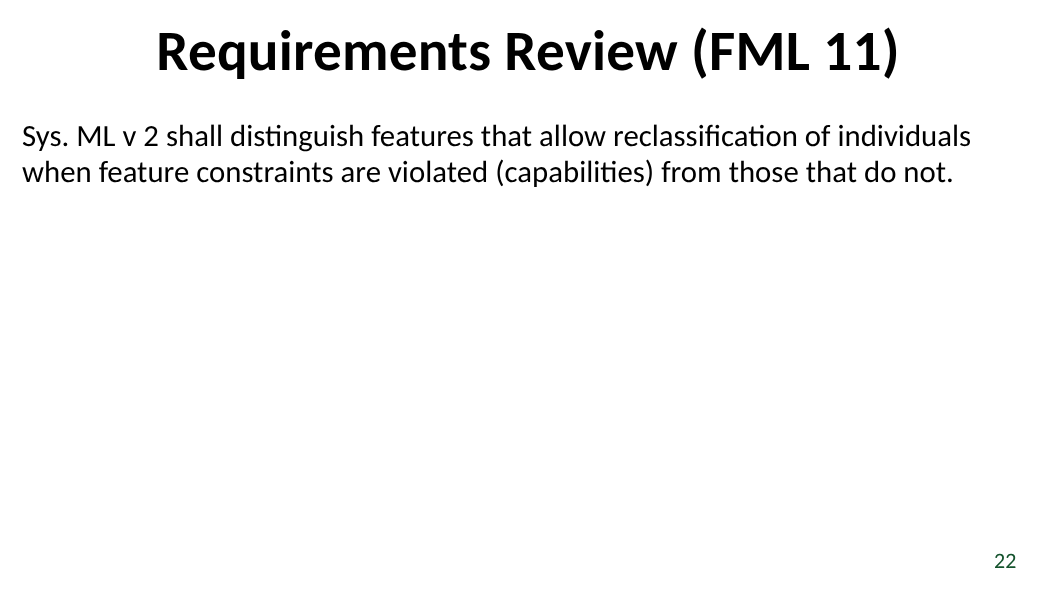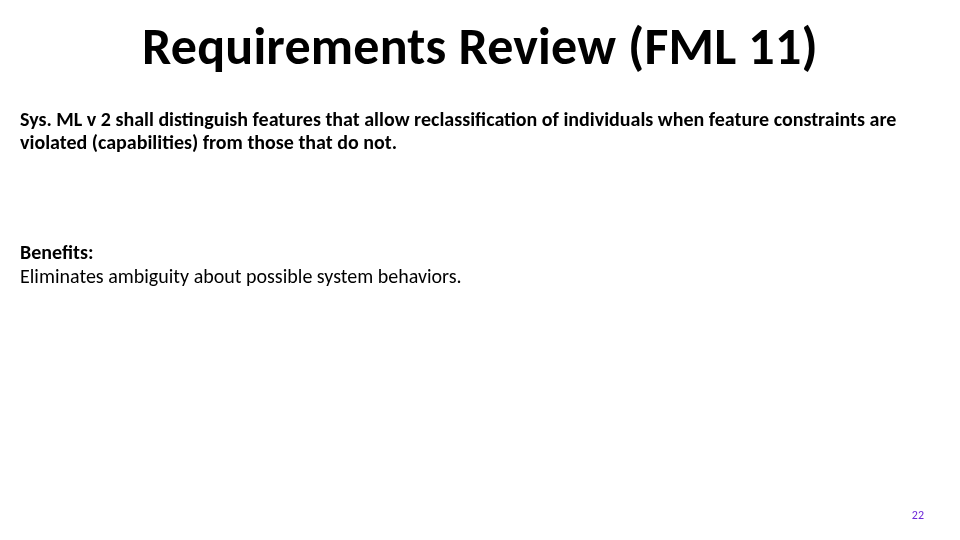--- a/index.html
+++ b/index.html
@@ -27,52 +27,46 @@
       text-align: center;
       font-size: 52px;
       font-weight: 700;
       letter-spacing: 0.2px;
     }
     .body {
       position: absolute;
       top: 108px;
       left: 20px;
       width: 920px;
-      font-size: 20px;
+      font-size: 28px;
       line-height: 1.15;
-      font-weight: 700;
+      font-weight: 400;
     }
     .benefits-block {
       position: absolute;
       top: 240px;
       left: 20px;
       width: 920px;
       font-size: 20px;
       line-height: 1.2;
     }
     .benefits-label {
       font-weight: 700;
     }
     .page-number {
       position: absolute;
       bottom: 18px;
       right: 36px;
-      font-size: 12px;
-      color: #6d28d9;
+      font-size: 20px;
+      color: #14532d;
     }
   </style>
 </head>
 <body>
 
 <div class="slide">
   <div class="title">Requirements Review (FML 11)</div>
 
   <div class="body">Sys. ML v 2 shall distinguish features that allow reclassification of individuals when feature constraints are violated (capabilities) from those that do not.</div>
 
-  <div class="benefits-block">
-    <div>
-      <span class="benefits-label">Benefits:</span>
-    </div>
-    <div>Eliminates ambiguity about possible system behaviors.</div>
-  </div>
 
   <div class="page-number">22</div>
 </div>
 
 </body></html>

